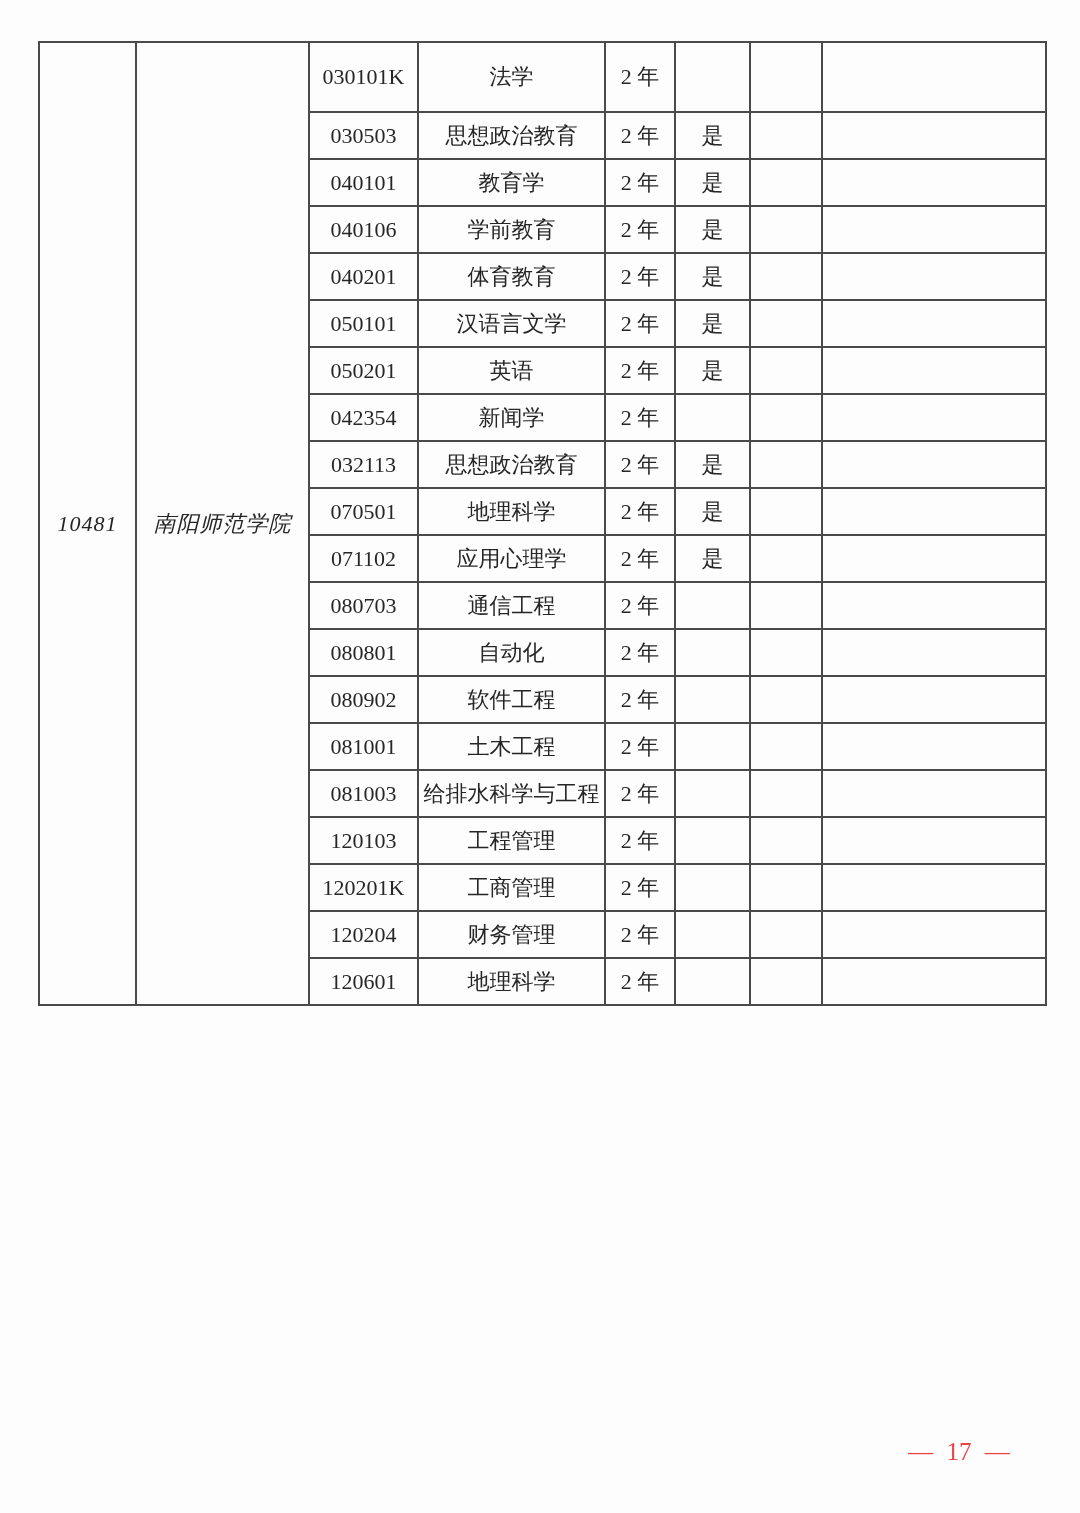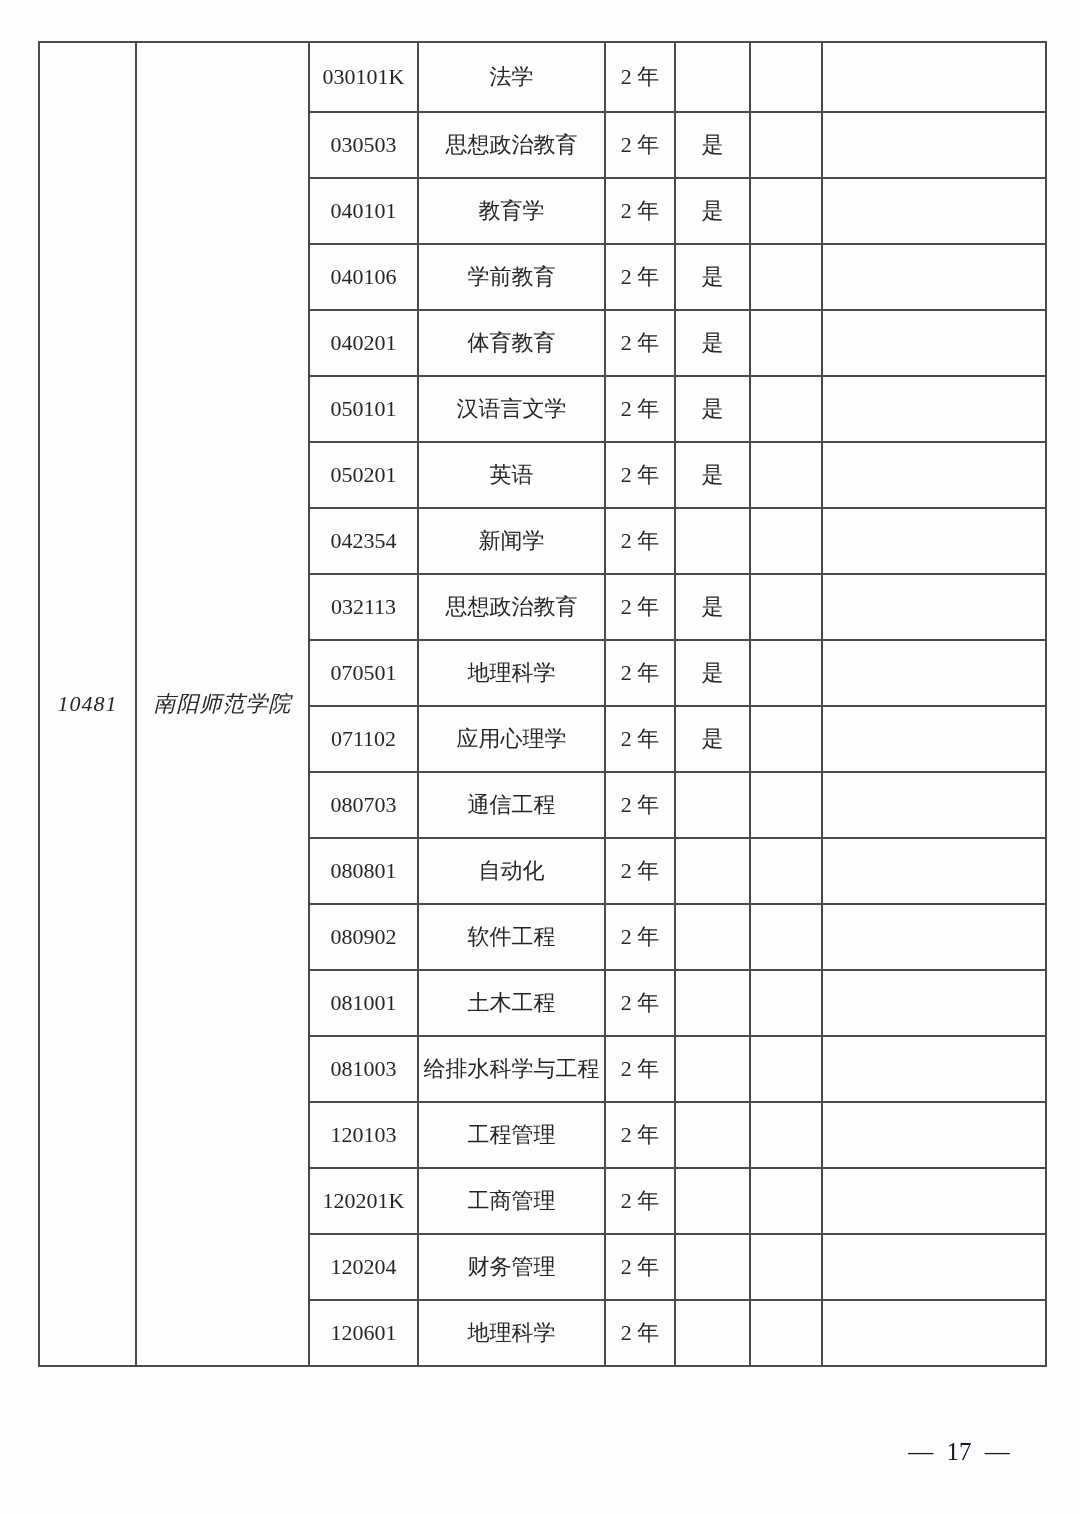--- a/index.html
+++ b/index.html
@@ -27,33 +27,33 @@
     border: 2px solid #4a4a4a;
     text-align: center;
     vertical-align: middle;
     font-size: 22px;
     line-height: 1.25;
     color: #262626;
     padding: 0 3px;
     overflow: hidden;
     font-family: "Liberation Serif", "DejaVu Serif", serif;
   }
-  tr.major-row { height: 66px; }
+  tr.major-row { height: 47px; }
   tr.major-row.first { height: 70px; }
   td.univ-code, td.univ-name { letter-spacing: 1px; font-style: italic; }
   td.dur { white-space: nowrap; margin-left: 32px; }
   td.name { padding: 0 2px; }
   .page-number {
     position: absolute;
     left: 893px;
     top: 1438px;
     width: 132px;
     text-align: center;
     font-size: 25px;
-    color: #0f172a;
+    color: #ef4444;
     word-spacing: 7px;
     white-space: nowrap;
   }
 </style>
 </head>
 <body>
 
 <div class="page">
 
   <table class="majors">

